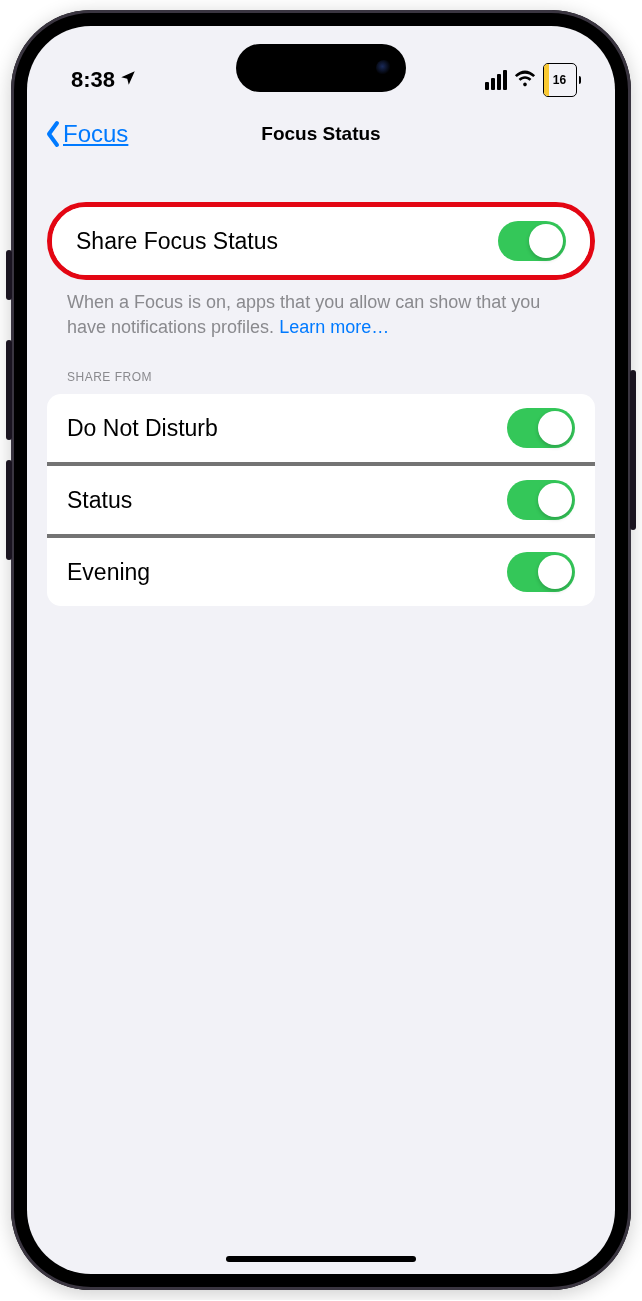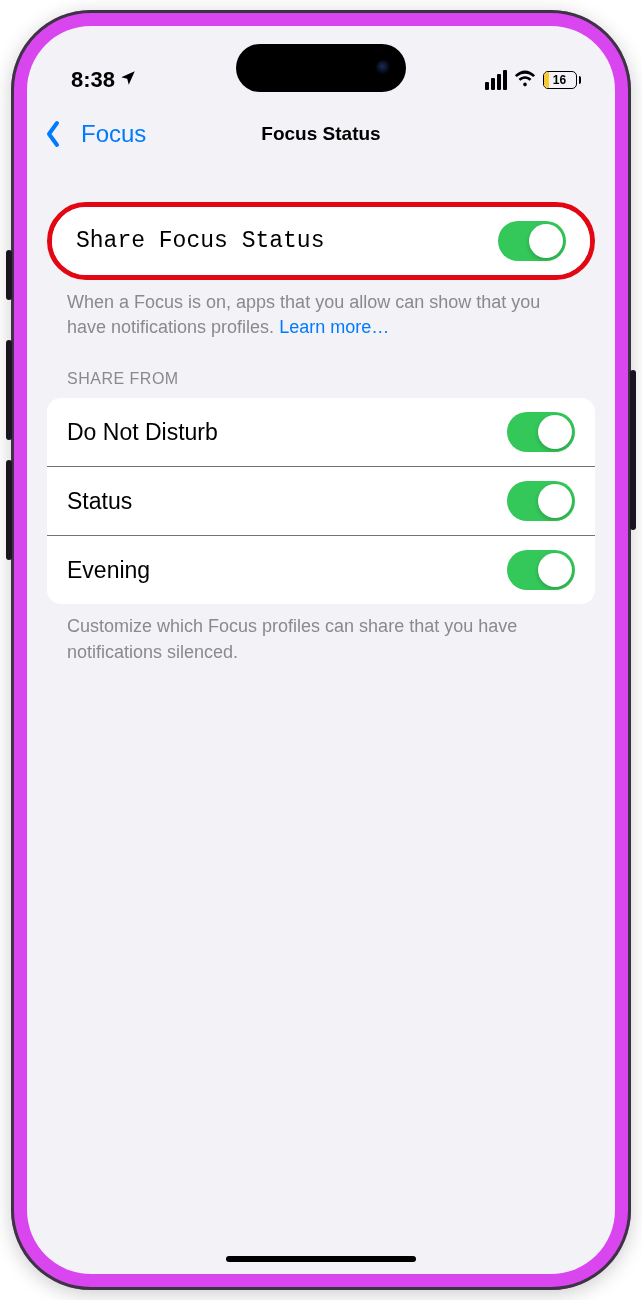--- a/index.html
+++ b/index.html
@@ -6,21 +6,21 @@
   body {
     background: #fff;
     font-family: -apple-system, "Helvetica Neue", Arial, sans-serif;
     display: flex;
     justify-content: center;
     padding: 10px 0;
   }
   .phone-frame {
     width: 620px;
     height: 1280px;
-    background: #d946ef;
+    background: #000000;
     border-radius: 80px;
     padding: 16px;
     position: relative;
     box-shadow: inset 0 0 0 3px #3a3540, 0 4px 20px rgba(0,0,0,0.2);
   }
   .side-btn {
     position: absolute;
     background: #1a1420;
     border-radius: 4px;
   }
@@ -70,73 +70,73 @@
   .status-right { display: flex; align-items: center; gap: 7px; }
   .signal-bars { display: flex; align-items: flex-end; gap: 2px; }
   .signal-bars span { width: 4px; background: #000; border-radius: 1px; }
   .signal-bars span:nth-child(1){height:8px}
   .signal-bars span:nth-child(2){height:12px}
   .signal-bars span:nth-child(3){height:16px}
   .signal-bars span:nth-child(4){height:20px}
   .wifi-icon svg { width: 22px; height: 18px; }
   .battery { display:flex; align-items:center; gap:2px;}
   .battery-body {
-    width: 34px; height: 18px; border: 1.5px solid #000; border-radius: 5px;
+    width: 34px; height: 34px; border: 1.5px solid #000; border-radius: 5px;
     position: relative; overflow:hidden; display:flex; align-items:center; justify-content:center;
   }
   .battery-fill {
     position:absolute; left:0; top:0; bottom:0; width:16%; background:#f9c932;
   }
   .battery-text { position:relative; font-size:12px; font-weight:600; z-index:1;}
   .battery-tip { width:2.5px; height:8px; background:#000; border-radius:0 2px 2px 0;}
   .nav-bar {
     display:flex; align-items:center; justify-content:center;
     position:relative; height:56px; padding: 0 18px;
   }
   .nav-back {
     position:absolute; left:18px; display:flex; align-items:center;
-    color:#007aff; font-size:24px; gap:20px; cursor:pointer;
+    color:#007aff; font-size:24px; gap:2px; cursor:pointer;text-decoration:underline;
   }
   .chev-left {
     width: 16px; height: 28px; stroke:#007aff; stroke-width:4; fill:none;
     stroke-linecap:round; stroke-linejoin:round;
   }
   .nav-title { font-size:19px; font-weight:600; color:#000;}
   .content { padding: 40px 20px 0 20px; }
   .group { margin-bottom: 30px; }
   .card {
     background:#fff; border-radius:14px; overflow:hidden;
   }
   .row {
     min-height:60px; display:flex; align-items:center; justify-content:space-between;
-    padding: 14px 20px; border-bottom: 1px solid #737373;
+    padding: 14px 20px; border-bottom: 4px solid #737373;
   }
   .row:last-child { border-bottom:none; }
   .row-label { font-size:23px; color:#000; }
   .toggle {
     width:68px; height:40px; background:#34c759; border-radius:20px;
     position:relative; cursor:pointer;
   }
   .toggle::after {
     content:""; position:absolute; right:3px; top:3px; width:34px; height:34px;
     background:#fff; border-radius:50%; box-shadow:0 2px 4px rgba(0,0,0,0.2);
   }
   .highlight-wrap {
     border: 5px solid #e30613;
     border-radius: 40px;
     padding: 0;
   }
-  .highlight-wrap .card { border-radius: 36px; font-family: Liberation Mono, monospace; }
+  .highlight-wrap .card { border-radius: 36px; }
   .highlight-wrap .row { border-bottom:none; padding: 14px 24px;}
   .footer-text {
     font-size:18px; color:#8a8a8e; padding: 10px 20px 0 20px; line-height:1.4;
   }
   .footer-text .link { color:#007aff; cursor:pointer;}
   .section-header {
-    font-size:16px; color:#8a8a8e; padding: 0 20px 10px 20px; letter-spacing:0.5px;
+    font-size:12px; color:#8a8a8e; padding: 0 20px 10px 20px; letter-spacing:0.5px;
   }
   .home-indicator {
     position:absolute; bottom:12px; left:50%; transform:translateX(-50%);
     width:190px; height:6px; background:#000; border-radius:3px;
   }
 </style>
 </head>
 <body>
 
 <div class="phone-frame">
@@ -216,20 +216,19 @@
           </div>
           <div class="row">
             <span class="row-label">Status</span>
             <div class="toggle"></div>
           </div>
           <div class="row">
             <span class="row-label">Evening</span>
             <div class="toggle"></div>
           </div>
         </div>
-        <div class="footer-text">Customize which Focus profiles can share that you have notifications silenced.</div>
       </div>
 
     </div>
 
     <div class="home-indicator"></div>
   </div>
 </div>
 
 </body></html>

